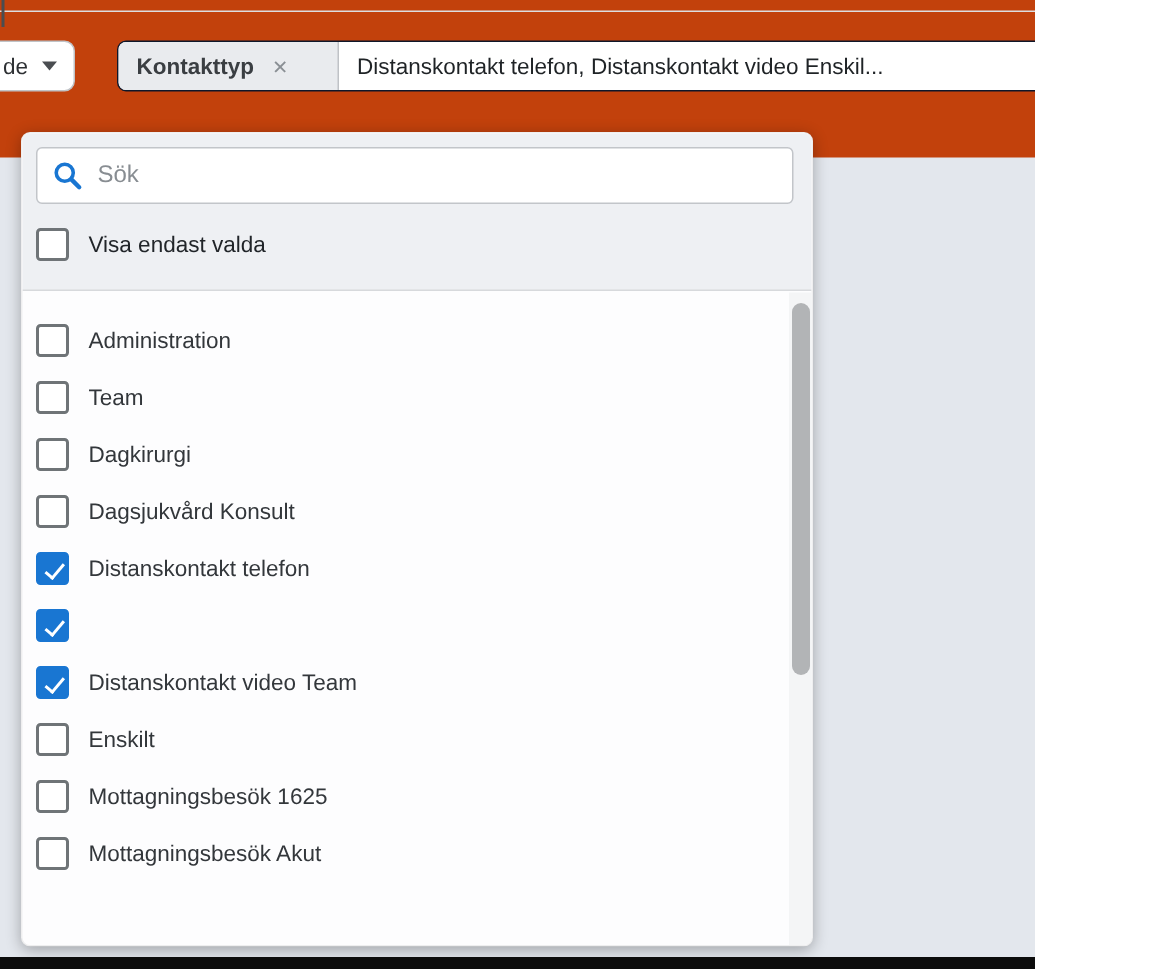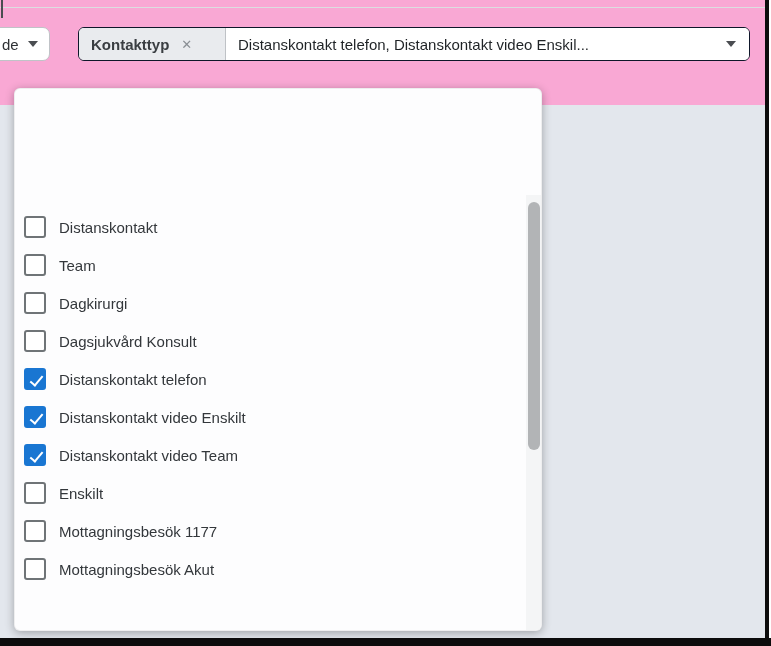--- a/index.html
+++ b/index.html
@@ -1,18 +1,18 @@
 <!DOCTYPE html>
 <html style="--accent: #1976d2;"><head>
 <meta charset="utf-8">
 <style>
   html,body{margin:0;padding:0;background:#fff;}
   .screen{
-    position:relative;width:771px;height:646px;overflow:hidden;
-    background:#f9a8d4;font-family:"Liberation Sans",sans-serif;
+    position:relative;width:690px;height:646px;overflow:hidden;
+    background:#c2410c;font-family:"Liberation Sans",sans-serif;
     -webkit-font-smoothing:antialiased;
   }
   .top-divider{position:absolute;left:0;top:7px;width:771px;height:1px;background:#dcdee0;}
   .cursor-mark{position:absolute;left:1px;top:0;width:2px;height:18px;background:#4a4d50;}
   .page-bg{position:absolute;left:0;top:105px;width:771px;height:541px;background:#e3e7ed;}
 
   
   .pill-partial{
     position:absolute;left:-36px;top:27px;width:86px;height:34px;box-sizing:border-box;
     background:#fff;border:1px solid #c0c3c7;border-radius:7px;
@@ -99,25 +99,38 @@
       <span class="chip-name">Kontakttyp</span>
       <span class="chip-x">✕</span>
     </div>
     <div class="chip-value-sec">
       <span class="chip-value-text">Distanskontakt telefon, Distanskontakt video Enskil...</span>
       <span class="caret"></span>
     </div>
   </div>
 
   <div class="panel">
+    <div class="panel-header">
+      <div class="search-wrap">
+        <input class="search-input" type="text" value="" placeholder="Sök" style="">
+        <svg class="search-icon" viewBox="0 0 24 24">
+          <circle cx="10" cy="10" r="6.2" fill="none" stroke="#1976d2" stroke-width="2.6"></circle>
+          <line x1="14.8" y1="14.8" x2="20.5" y2="20.5" stroke="#1976d2" stroke-width="3.2" stroke-linecap="round"></line>
+        </svg>
+      </div>
+      <div class="select-all-row">
+        <span class="checkbox"></span>
+        <span class="select-all-label">Visa endast valda</span>
+      </div>
+    </div>
 
     <div class="option-list">
   <div class="option-row">
     <span class="checkbox"></span>
-    <span class="option-label">Distanskontakt</span>
+    <span class="option-label">Administration</span>
   </div>
 
 
   <div class="option-row">
     <span class="checkbox"></span>
     <span class="option-label">Team</span>
   </div>
 
   <div class="option-row">
     <span class="checkbox"></span>
@@ -129,36 +142,35 @@
     <span class="option-label">Dagsjukvård Konsult</span>
   </div>
 
   <div class="option-row">
     <span class="checkbox checked"></span>
     <span class="option-label">Distanskontakt telefon</span>
   </div>
 
   <div class="option-row">
     <span class="checkbox checked"></span>
-    <span class="option-label">Distanskontakt video Enskilt</span>
   </div>
 
   <div class="option-row">
     <span class="checkbox checked"></span>
     <span class="option-label">Distanskontakt video Team</span>
   </div>
 
   <div class="option-row">
     <span class="checkbox"></span>
     <span class="option-label">Enskilt</span>
   </div>
 
   <div class="option-row">
     <span class="checkbox"></span>
-    <span class="option-label">Mottagningsbesök 1177</span>
+    <span class="option-label">Mottagningsbesök 1625</span>
   </div>
 
   <div class="option-row">
     <span class="checkbox"></span>
     <span class="option-label">Mottagningsbesök Akut</span>
   </div>
 </div>
 
     <div class="scrollbar-track">
       <div class="scrollbar-thumb"></div>

